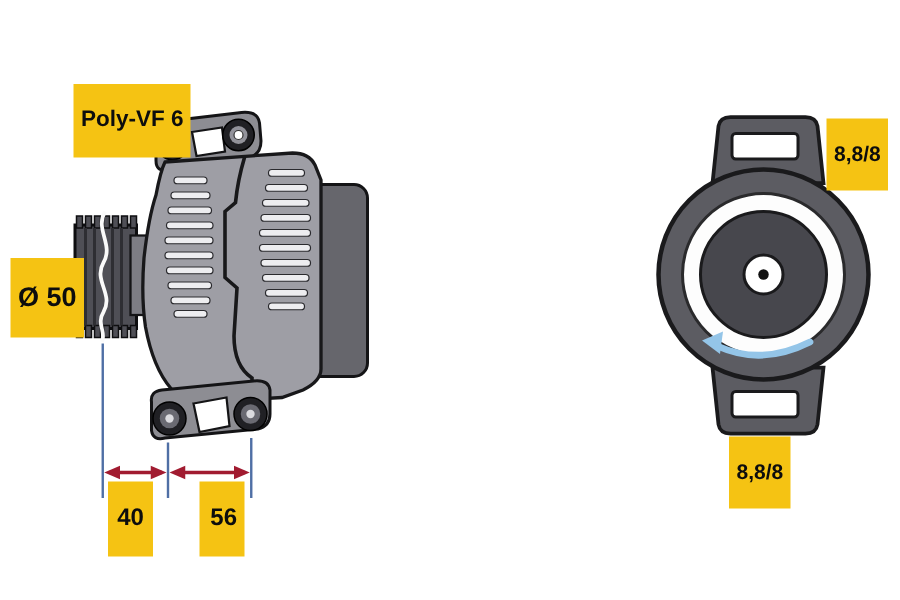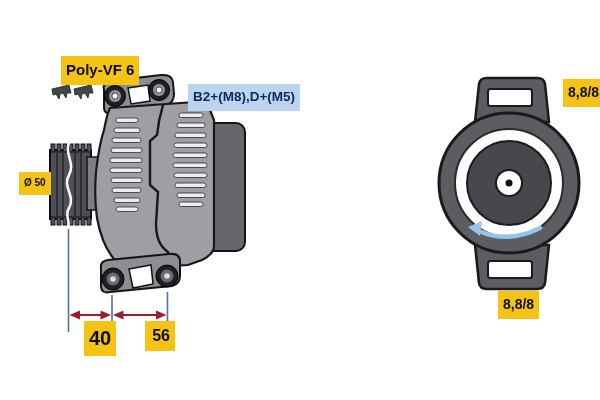--- a/index.html
+++ b/index.html
@@ -9,32 +9,31 @@
     background:#ffffff;
     overflow:hidden;
     font-family:"Liberation Sans", sans-serif;
   }
   svg{position:absolute;left:0;top:0;}
   .label{
     position:absolute;
     font-weight:bold;
     color:#0d0d0d;
     background:#f5c313;
-    padding:5px 5px;
+    padding:15px 5px;
     line-height:1.25;
     white-space:nowrap;
-    margin-left:12px;
   }
   .lbl-belt{left:49px;top:56px;font-size:15px;}
   .lbl-terminal{
     left:176px;top:84px;font-size:13.5px;
     background:#b9d6ee;color:#15255a;
   }
-  .lbl-dia{left:7px;top:172px;font-size:10px;}
-  .lbl-dim40{left:72px;top:321px;font-size:20px;min-width:20px;text-align:center;}
+  .lbl-dia{left:7px;top:172px;font-size:18px;}
+  .lbl-dim40{left:72px;top:321px;font-size:16px;min-width:20px;text-align:center;}
   .lbl-dim56{left:133px;top:321px;font-size:16px;min-width:20px;text-align:right;}
   .lbl-spec-top{left:551px;top:79px;font-size:14px;}
   .lbl-spec-bottom{left:486px;top:291px;font-size:14px;}
 </style>
 </head>
 <body>
 
 <div id="canvas">
 
   <svg width="600" height="400" viewBox="0 0 600 400">
@@ -187,20 +186,19 @@
       <circle cx="509" cy="183" r="3.5" fill="#111111"></circle>
 
       <g>
         <path d="M540,228 Q508,244 479,231" fill="none" stroke="#94c5e8" stroke-width="4.5" stroke-linecap="round"></path>
         <polygon points="468,227 482,221 480,236" fill="#94c5e8"></polygon>
       </g>
     </g>
   </svg>
 
   <div class="label lbl-belt">Poly-VF 6</div>
-  <div class="label lbl-terminal">B2+(M8),D+(M5)</div>
   <div class="label lbl-dia">Ø 50</div>
   <div class="label lbl-dim40">40</div>
   <div class="label lbl-dim56">56</div>
   <div class="label lbl-spec-top">8,8/8</div>
   <div class="label lbl-spec-bottom">8,8/8</div>
 
 </div>
 
 </body></html>

